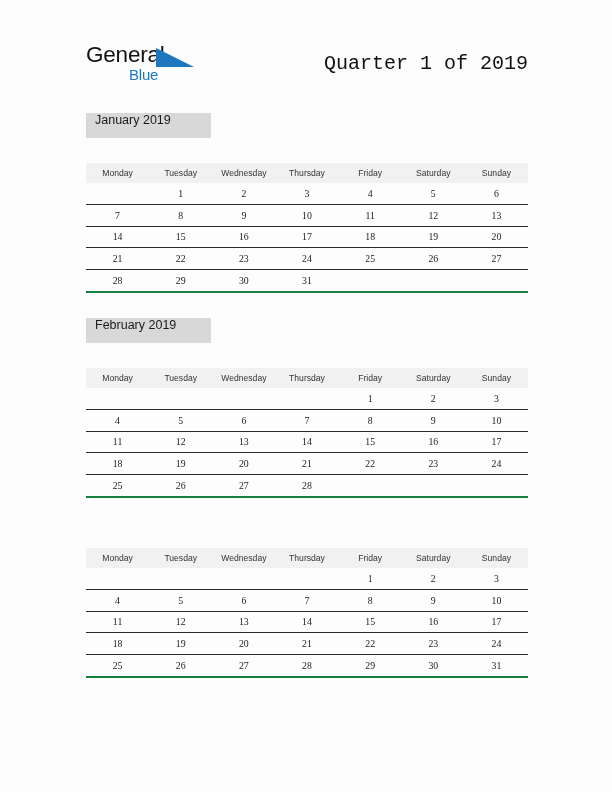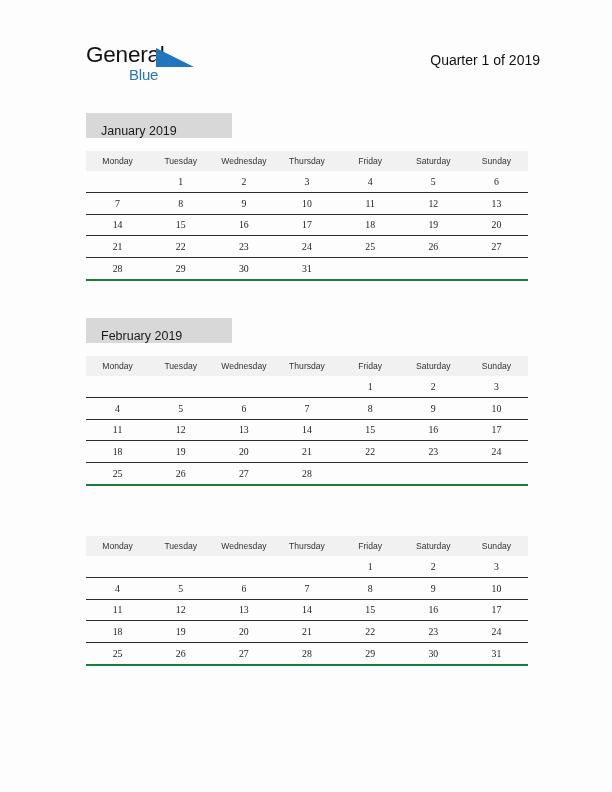--- a/index.html
+++ b/index.html
@@ -60,56 +60,56 @@
   }
   .logo-triangle {
     position: absolute;
     left: 70px;
     top: 6px;
     width: 38px;
     height: 19px;
   }
   .page-title {
     position: absolute;
-    right: 72px;
+    right: 84px;
     top: 14px;
-    font-size: 14px;
+    font-size: 20px;
     color: #111111;
-    font-family: Liberation Sans, sans-serif;
+    font-family: Liberation Mono, monospace;
     white-space: nowrap;
   }
 
   
   .month-block {
     position: absolute;
     left: 86px;
     width: 442px;
   }
   #month-0 { top: 113px; }
   #month-1 { top: 318px; }
   #month-2 { top: 523px; }
 
   .month-title-band {
-    width: 146px;
+    width: 125px;
     height: 25px;
     background: #d8d8d8;
     display: flex;
-    align-items: flex-end;
-    padding-left: 15px;
+    align-items: flex-start;
+    padding-left: 9px;
     box-sizing: border-box;
   }
   .month-title {
     font-size: 12.5px;
     color: #1a1a1a;
     font-family: "Liberation Sans", sans-serif;
     white-space: nowrap;
   }
 
   table.cal {
-    margin-top: 13px;
+    margin-top: 25px;
     width: 442px;
     border-collapse: collapse;
     table-layout: fixed;
   }
   table.cal th {
     background: #f1f1f1;
     font-weight: normal;
     font-size: 8.6px;
     color: #333333;
     height: 20px;

